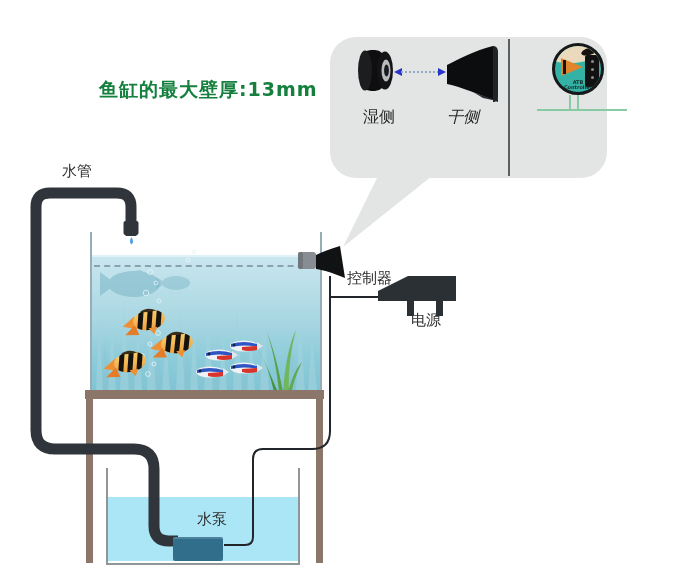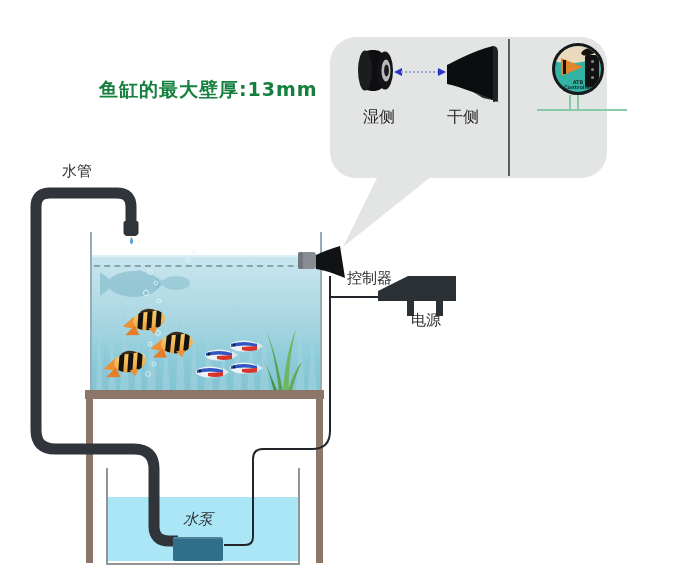--- a/index.html
+++ b/index.html
@@ -7,42 +7,42 @@
     width:673px;height:582px;position:relative;background:#ffffff;
     font-family:"DejaVu Sans",sans-serif;color:#222;overflow:hidden;
   }
   .abs{position:absolute;}
   
   .title{left:79px;top:77px;font-size:19px;font-weight:bold;color:#15803d;letter-spacing:1px;margin-left:20px;}
   .lbl{font-size:15px;color:#2e2e2e;}
   .lbl-pipe{left:62px;top:162px;}
   .lbl-controller{left:347px;top:269px;}
   .lbl-power{left:411px;top:311px;}
-  .lbl-pump{left:183px;top:510px;z-index:7;font-style:italic;}
+  .lbl-pump{left:197px;top:510px;z-index:7;}
   
   .tank{left:90px;top:232px;width:228px;height:160px;border-left:2px solid #97adb6;border-right:2px solid #97adb6;z-index:2;}
   .tank-water{position:absolute;left:0;top:23px;width:100%;height:137px;
     background:linear-gradient(180deg,#c9e6ef 0%,#a9d7e2 45%,#8ccbd9 75%,#7fc3d2 100%);
     border-top:2px solid #dff0f6;}
   .tank-dash{position:absolute;left:2px;top:33px;width:220px;border-top:2px dashed #7e98a2;opacity:.85;}
   .tank svg{position:absolute;left:0;top:0;}
   
   .stand-bar{left:85px;top:390px;width:239px;height:9px;background:#8b7669;z-index:3;}
   .stand-leg{top:390px;width:7px;height:173px;background:#8b7669;z-index:3;}
   .leg-l{left:86px;} .leg-r{left:316px;}
   
   .reservoir{left:106px;top:468px;width:190px;height:95px;border-left:2px solid #909698;border-right:2px solid #909698;border-bottom:2px solid #909698;z-index:2;}
   .res-water{position:absolute;left:0;top:29px;width:100%;height:64px;background:#abe6f6;}
   .pump{left:173px;top:537px;width:50px;height:24px;background:#316e8c;border-radius:2px;z-index:6;box-shadow:inset 0 2px 0 rgba(255,255,255,.15);}
   
   .bubble{left:330px;top:37px;width:277px;height:141px;background:#e3e5e4;border-radius:26px;z-index:4;}
   .bubble-divider{position:absolute;left:178px;top:2px;width:2px;height:137px;background:#5a5f63;}
   .side-label{position:absolute;font-size:16px;color:#262626;}
   .lbl-wet{left:33px;top:70px;}
-  .lbl-dry{left:117px;top:70px;}
+  .lbl-dry{left:117px;top:70px;font-style:italic;}
   
   .arrow{position:absolute;left:64px;top:31px;width:52px;height:8px;}
   .arrow .dots{position:absolute;left:7px;right:7px;top:3px;border-top:2px dotted #9aa6c9;}
   .arrow .head{position:absolute;top:0;width:0;height:0;border-top:4px solid transparent;border-bottom:4px solid transparent;}
   .head-l{left:0;border-right:8px solid #2a35c8;}
   .head-r{right:0;border-left:8px solid #2a35c8;}
   
   .badge{position:absolute;left:222px;top:6px;width:52px;height:52px;border-radius:50%;
     border:3px solid #17181a;background:#35b2a6;overflow:hidden;box-sizing:border-box;}
   .badge-cream{position:absolute;left:-6px;top:-10px;width:62px;height:26px;background:#ead9bc;border-radius:50%;transform:rotate(-12deg);}

